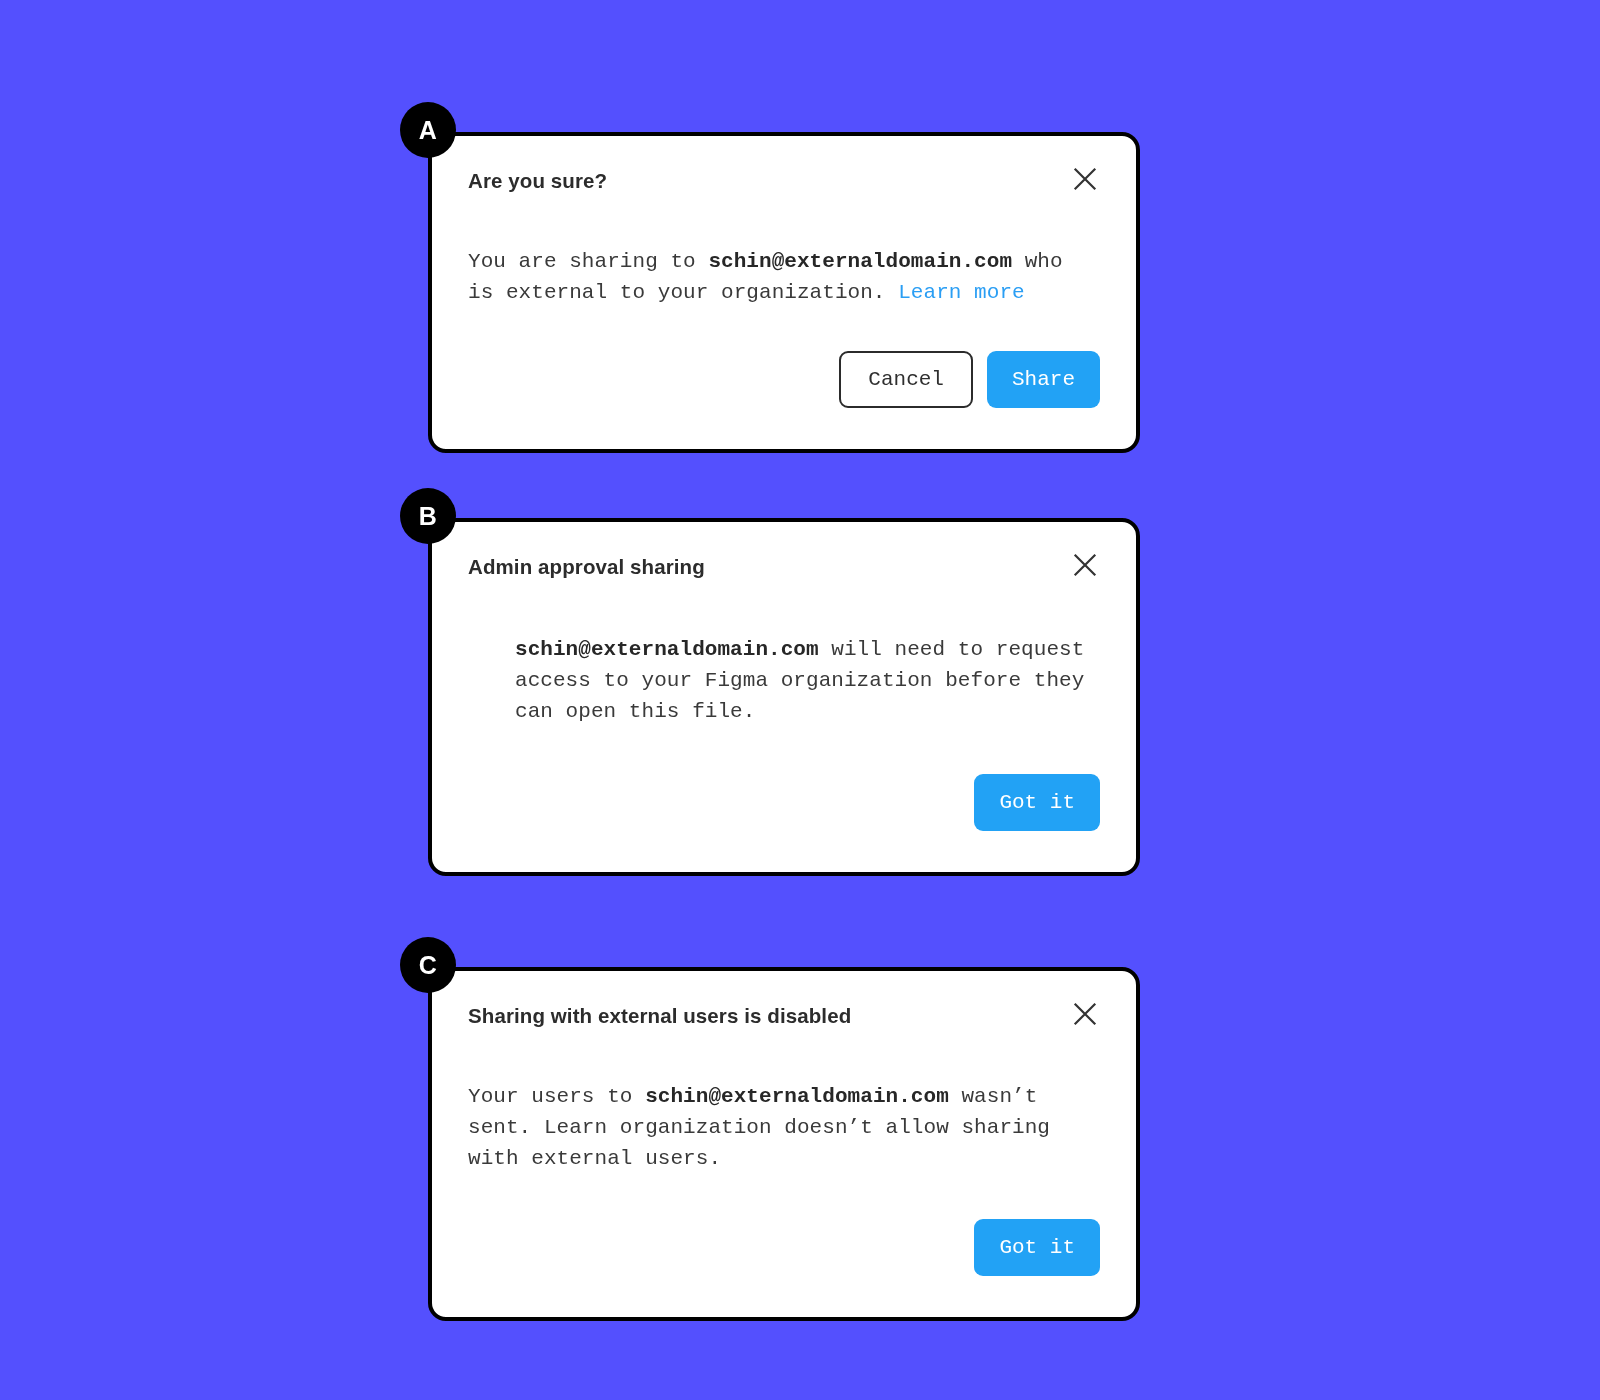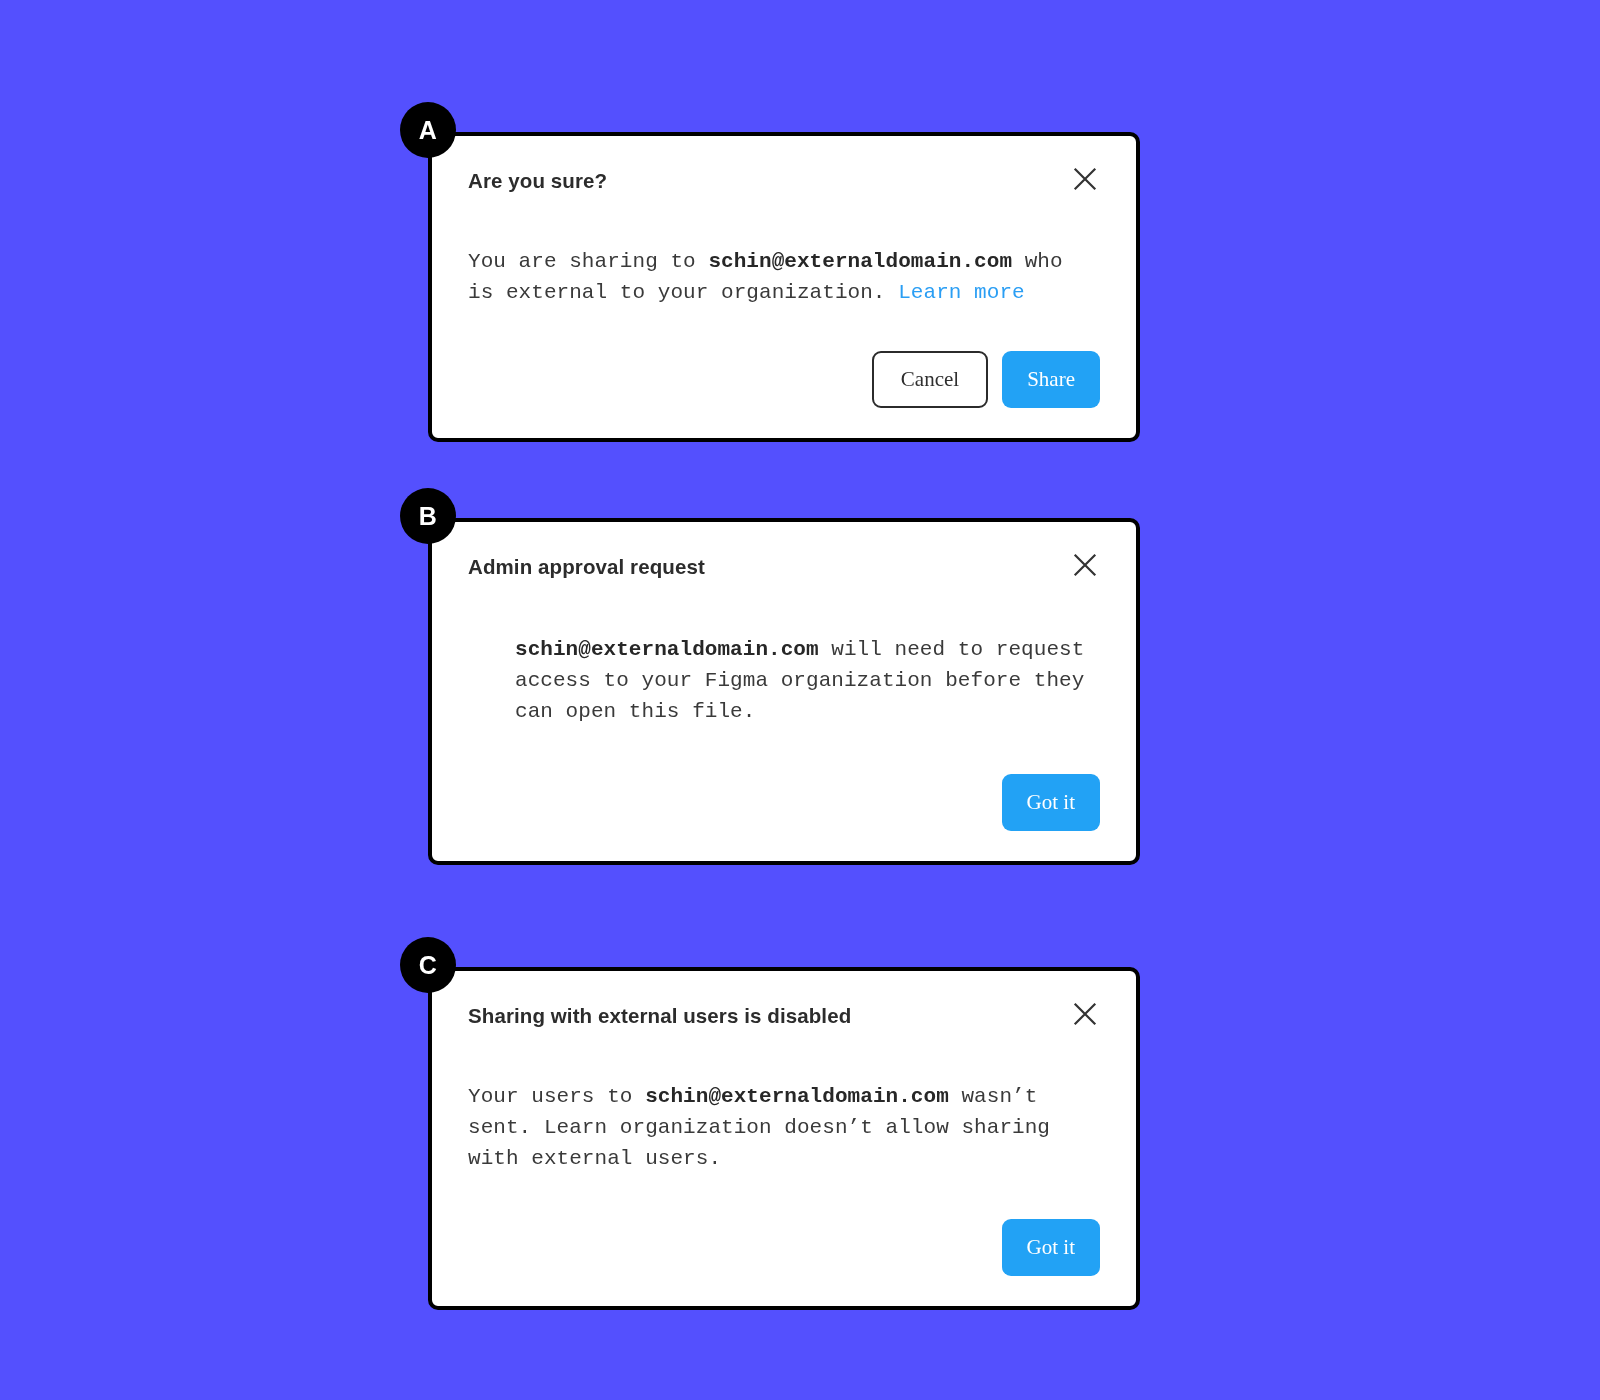--- a/index.html
+++ b/index.html
@@ -41,23 +41,23 @@
     font-weight: bold;
     letter-spacing: 0.5px;
     z-index: 5;
   }
 
   .card {
     position: relative;
     box-sizing: border-box;
     background: #ffffff;
     border: 4px solid #000000;
-    border-radius: 10px;
+    border-radius: 18px;
     width: 712px;
-    padding: 30px 36px 30px 36px;
+    padding: 30px 36px 41px 36px;
     z-index: 2;
   }
 
   .card-header {
     display: flex;
     align-items: flex-start;
     justify-content: space-between;
     min-height: 34px;
   }
 
@@ -101,21 +101,21 @@
 
   .card-actions {
     display: flex;
     align-items: center;
     justify-content: flex-end;
     gap: 14px;
   }
 
   .btn {
     box-sizing: border-box;
-    font-family: Liberation Serif, serif;
+    font-family: Liberation Mono, monospace;
     font-size: 21px;
     line-height: 1;
     border-radius: 9px;
     cursor: pointer;
     display: inline-flex;
     align-items: center;
     justify-content: center;
     white-space: nowrap;
   }
 
@@ -174,21 +174,21 @@
         <button class="btn btn-primary">Share</button>
       </div>
     </div>
   </div>
 
   <div class="dialog-group" id="group-b">
     <div class="badge">B</div>
 
     <div class="card">
       <div class="card-header">
-        <h2 class="card-title">Admin approval request</h2>
+        <h2 class="card-title">Admin approval sharing</h2>
         <div class="close-btn">
           <svg width="26" height="26" viewBox="0 0 26 26" aria-hidden="true">
             <path d="M3.5 3.5 L22.5 22.5 M22.5 3.5 L3.5 22.5" stroke="#333333" stroke-width="2.2" stroke-linecap="square"></path>
           </svg>
         </div>
       </div>
 
       <div class="card-body">
         <p><strong>schin@externaldomain.com</strong><span> will need to request access to your Figma organization before they can open this file.</span></p>
       </div>

